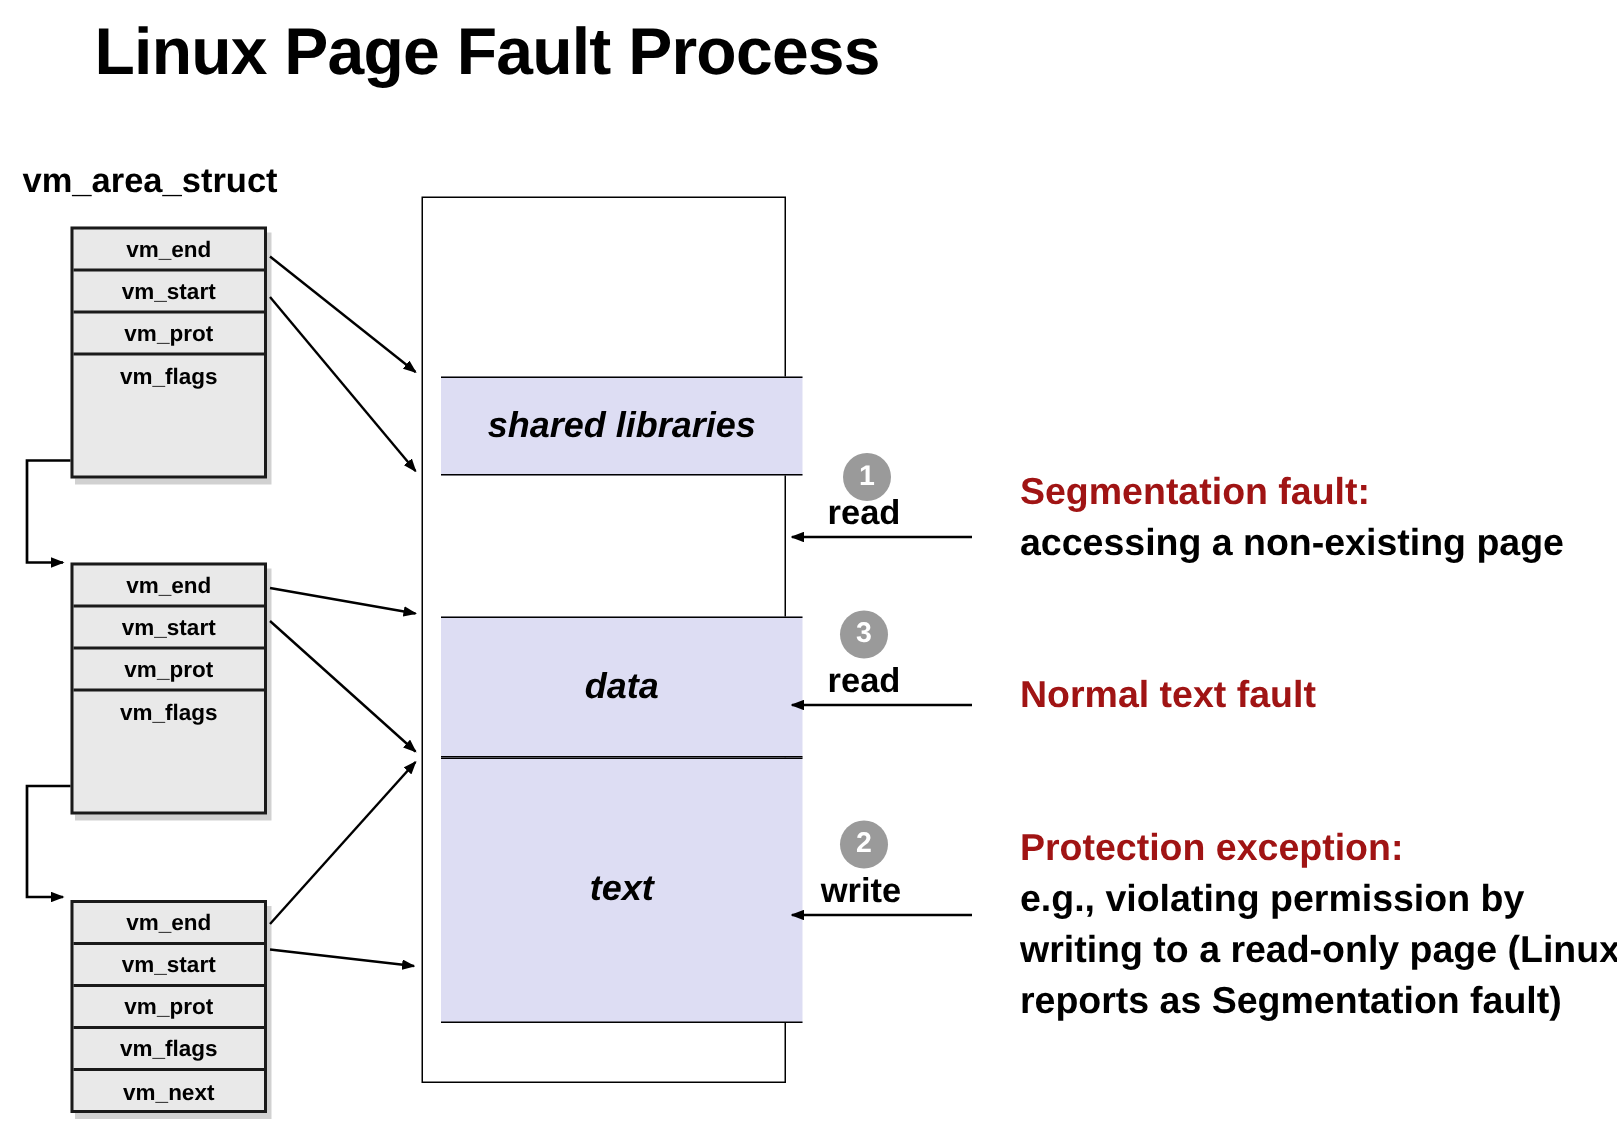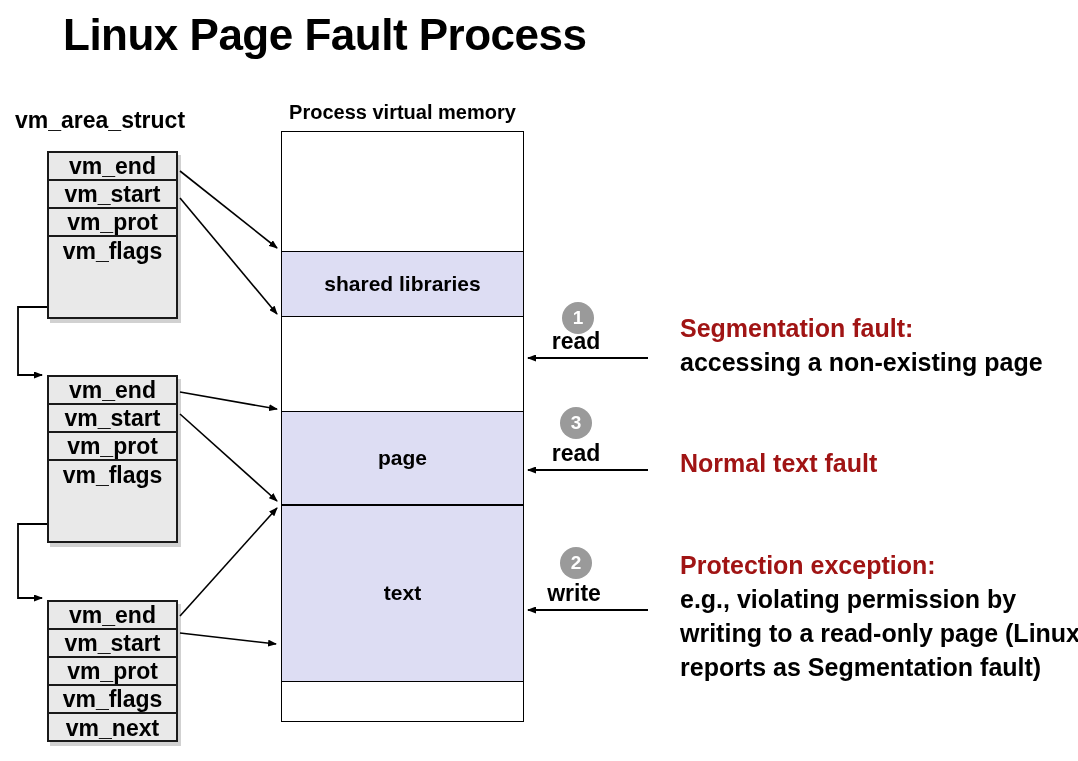--- a/index.html
+++ b/index.html
@@ -25,35 +25,35 @@
     font-size:20px;font-weight:bold;white-space:nowrap;
   }
   .vm-struct{
     position:absolute;left:47px;width:131px;background:var(--struct-fill);
     border:2px solid #1a1a1a;box-sizing:border-box;z-index:1;
     box-shadow:3px 4px 0 rgba(0,0,0,0.18);
   }
   .vm-struct .row{
     height:28px;border-bottom:2px solid #1a1a1a;box-sizing:border-box;
     display:flex;align-items:center;justify-content:center;
-    font-size:23px;font-weight:bold;
+    font-size:15px;font-weight:bold;
   }
   .vm-struct .row:last-child{border-bottom:none;}
   .s1{top:151px;height:168px;}
   .s2{top:375px;height:168px;}
   .s3{top:600px;height:142px;}
   .mem-box{
     position:absolute;left:281px;top:131px;width:243px;height:591px;
     border:1.5px solid #000;box-sizing:border-box;background:#fff;z-index:1;
   }
   .region{
-    position:absolute;left:0;width:100%;box-sizing:border-box;
+    position:absolute;left:12px;width:100%;box-sizing:border-box;
     background:var(--region-fill);border-top:1.5px solid #000;border-bottom:1.5px solid #000;
     display:flex;align-items:center;justify-content:center;
-    font-size:21px;font-weight:bold;
+    font-size:24px;font-weight:bold;font-style:italic;
   }
   .region.r-shared{top:118.5px;height:66px;}
   .region.r-data{top:278.5px;height:94px;}
   .region.r-text{top:372.5px;height:177px;}
   .overlay{position:absolute;left:0;top:0;z-index:5;pointer-events:none;}
   .badge{
     position:absolute;width:32px;height:32px;border-radius:50%;
     background:var(--badge-gray);color:#fff;font-weight:bold;font-size:19px;
     display:flex;align-items:center;justify-content:center;z-index:6;
   }
@@ -76,21 +76,20 @@
   .n2{top:446px;}
   .n3{top:548px;}
 </style>
 </head>
 <body>
 
 <div class="stage">
 
   <div class="title">Linux Page Fault Process</div>
   <div class="vm-label">vm_area_struct</div>
-  <div class="mem-title">Process virtual memory</div>
 
   <div class="vm-struct s1">
     <div class="row">vm_end</div>
     <div class="row">vm_start</div>
     <div class="row">vm_prot</div>
     <div class="row">vm_flags</div>
   </div>
 
   <div class="vm-struct s2">
     <div class="row">vm_end</div>
@@ -102,21 +101,21 @@
   <div class="vm-struct s3">
     <div class="row">vm_end</div>
     <div class="row">vm_start</div>
     <div class="row">vm_prot</div>
     <div class="row">vm_flags</div>
     <div class="row">vm_next</div>
   </div>
 
   <div class="mem-box">
     <div class="region r-shared">shared libraries</div>
-    <div class="region r-data">page</div>
+    <div class="region r-data">data</div>
     <div class="region r-text">text</div>
   </div>
 
   <svg class="overlay" width="1078" height="761" viewBox="0 0 1078 761">
     <defs>
       <marker id="arw" markerWidth="9" markerHeight="7" refX="8" refY="3.5" orient="auto" markerUnits="userSpaceOnUse">
         <path d="M0,0 L9,3.5 L0,7 Z" fill="#000"></path>
       </marker>
     </defs>
     <g stroke="#000" fill="none">

